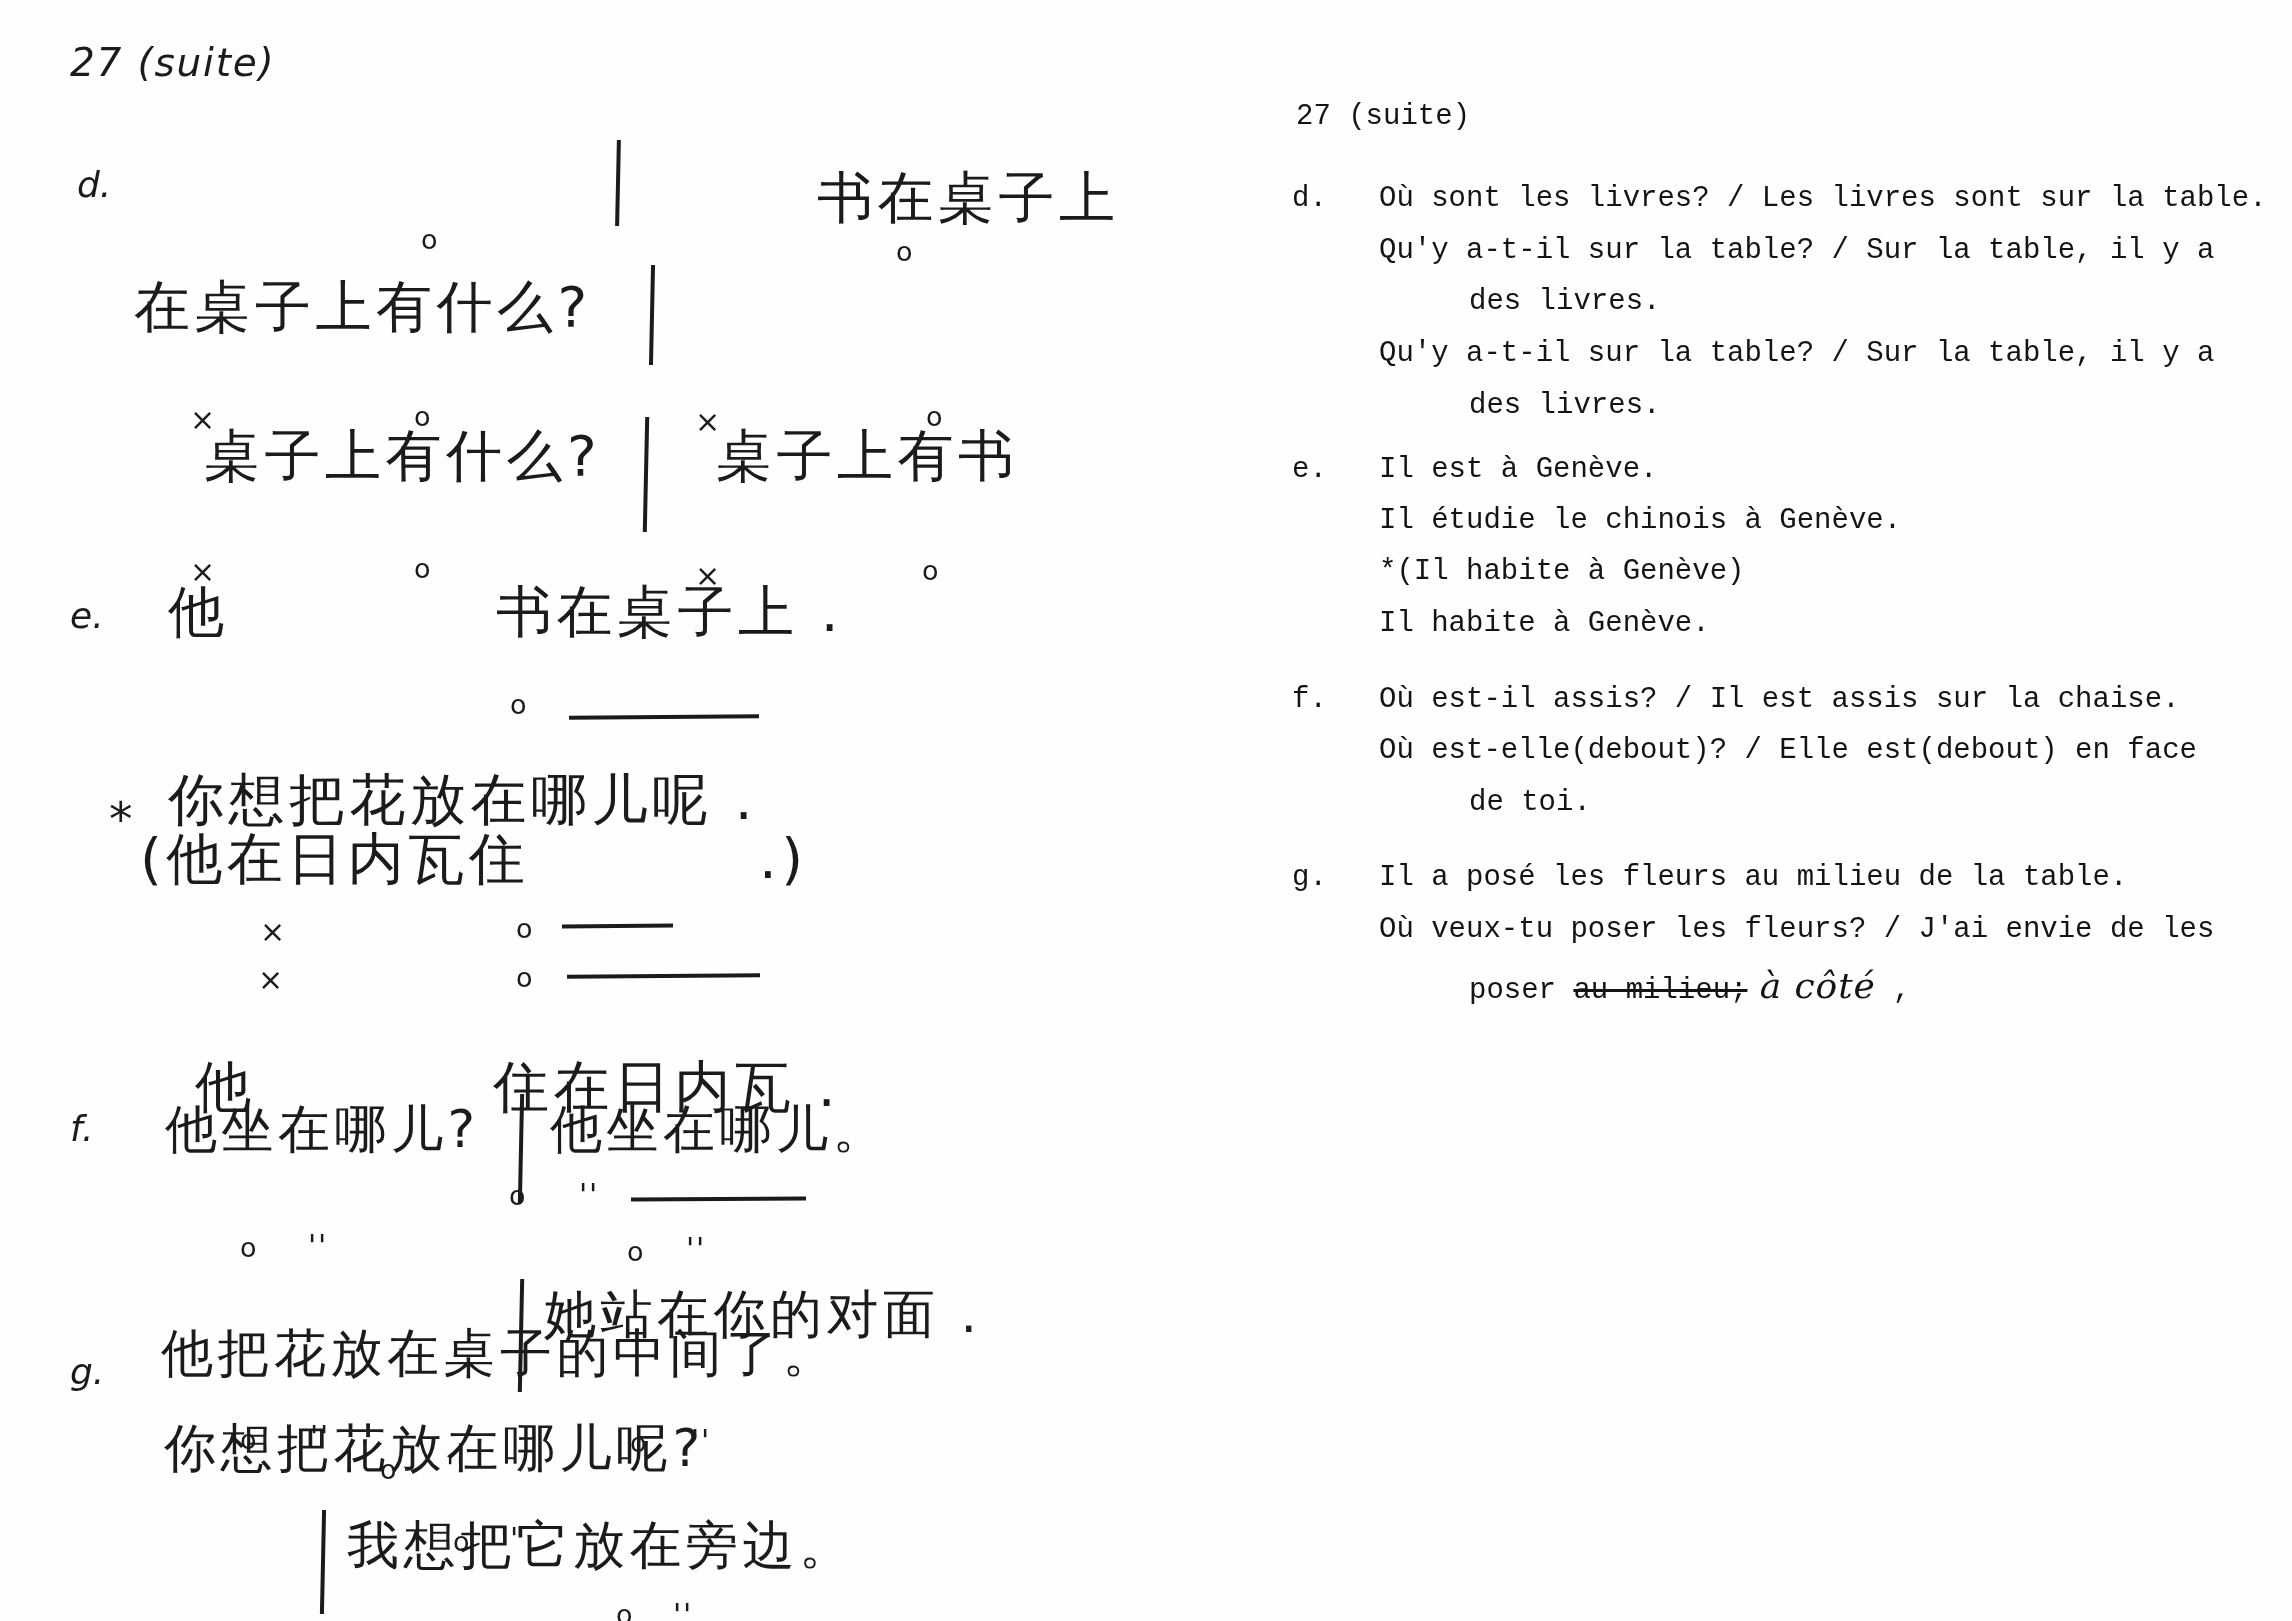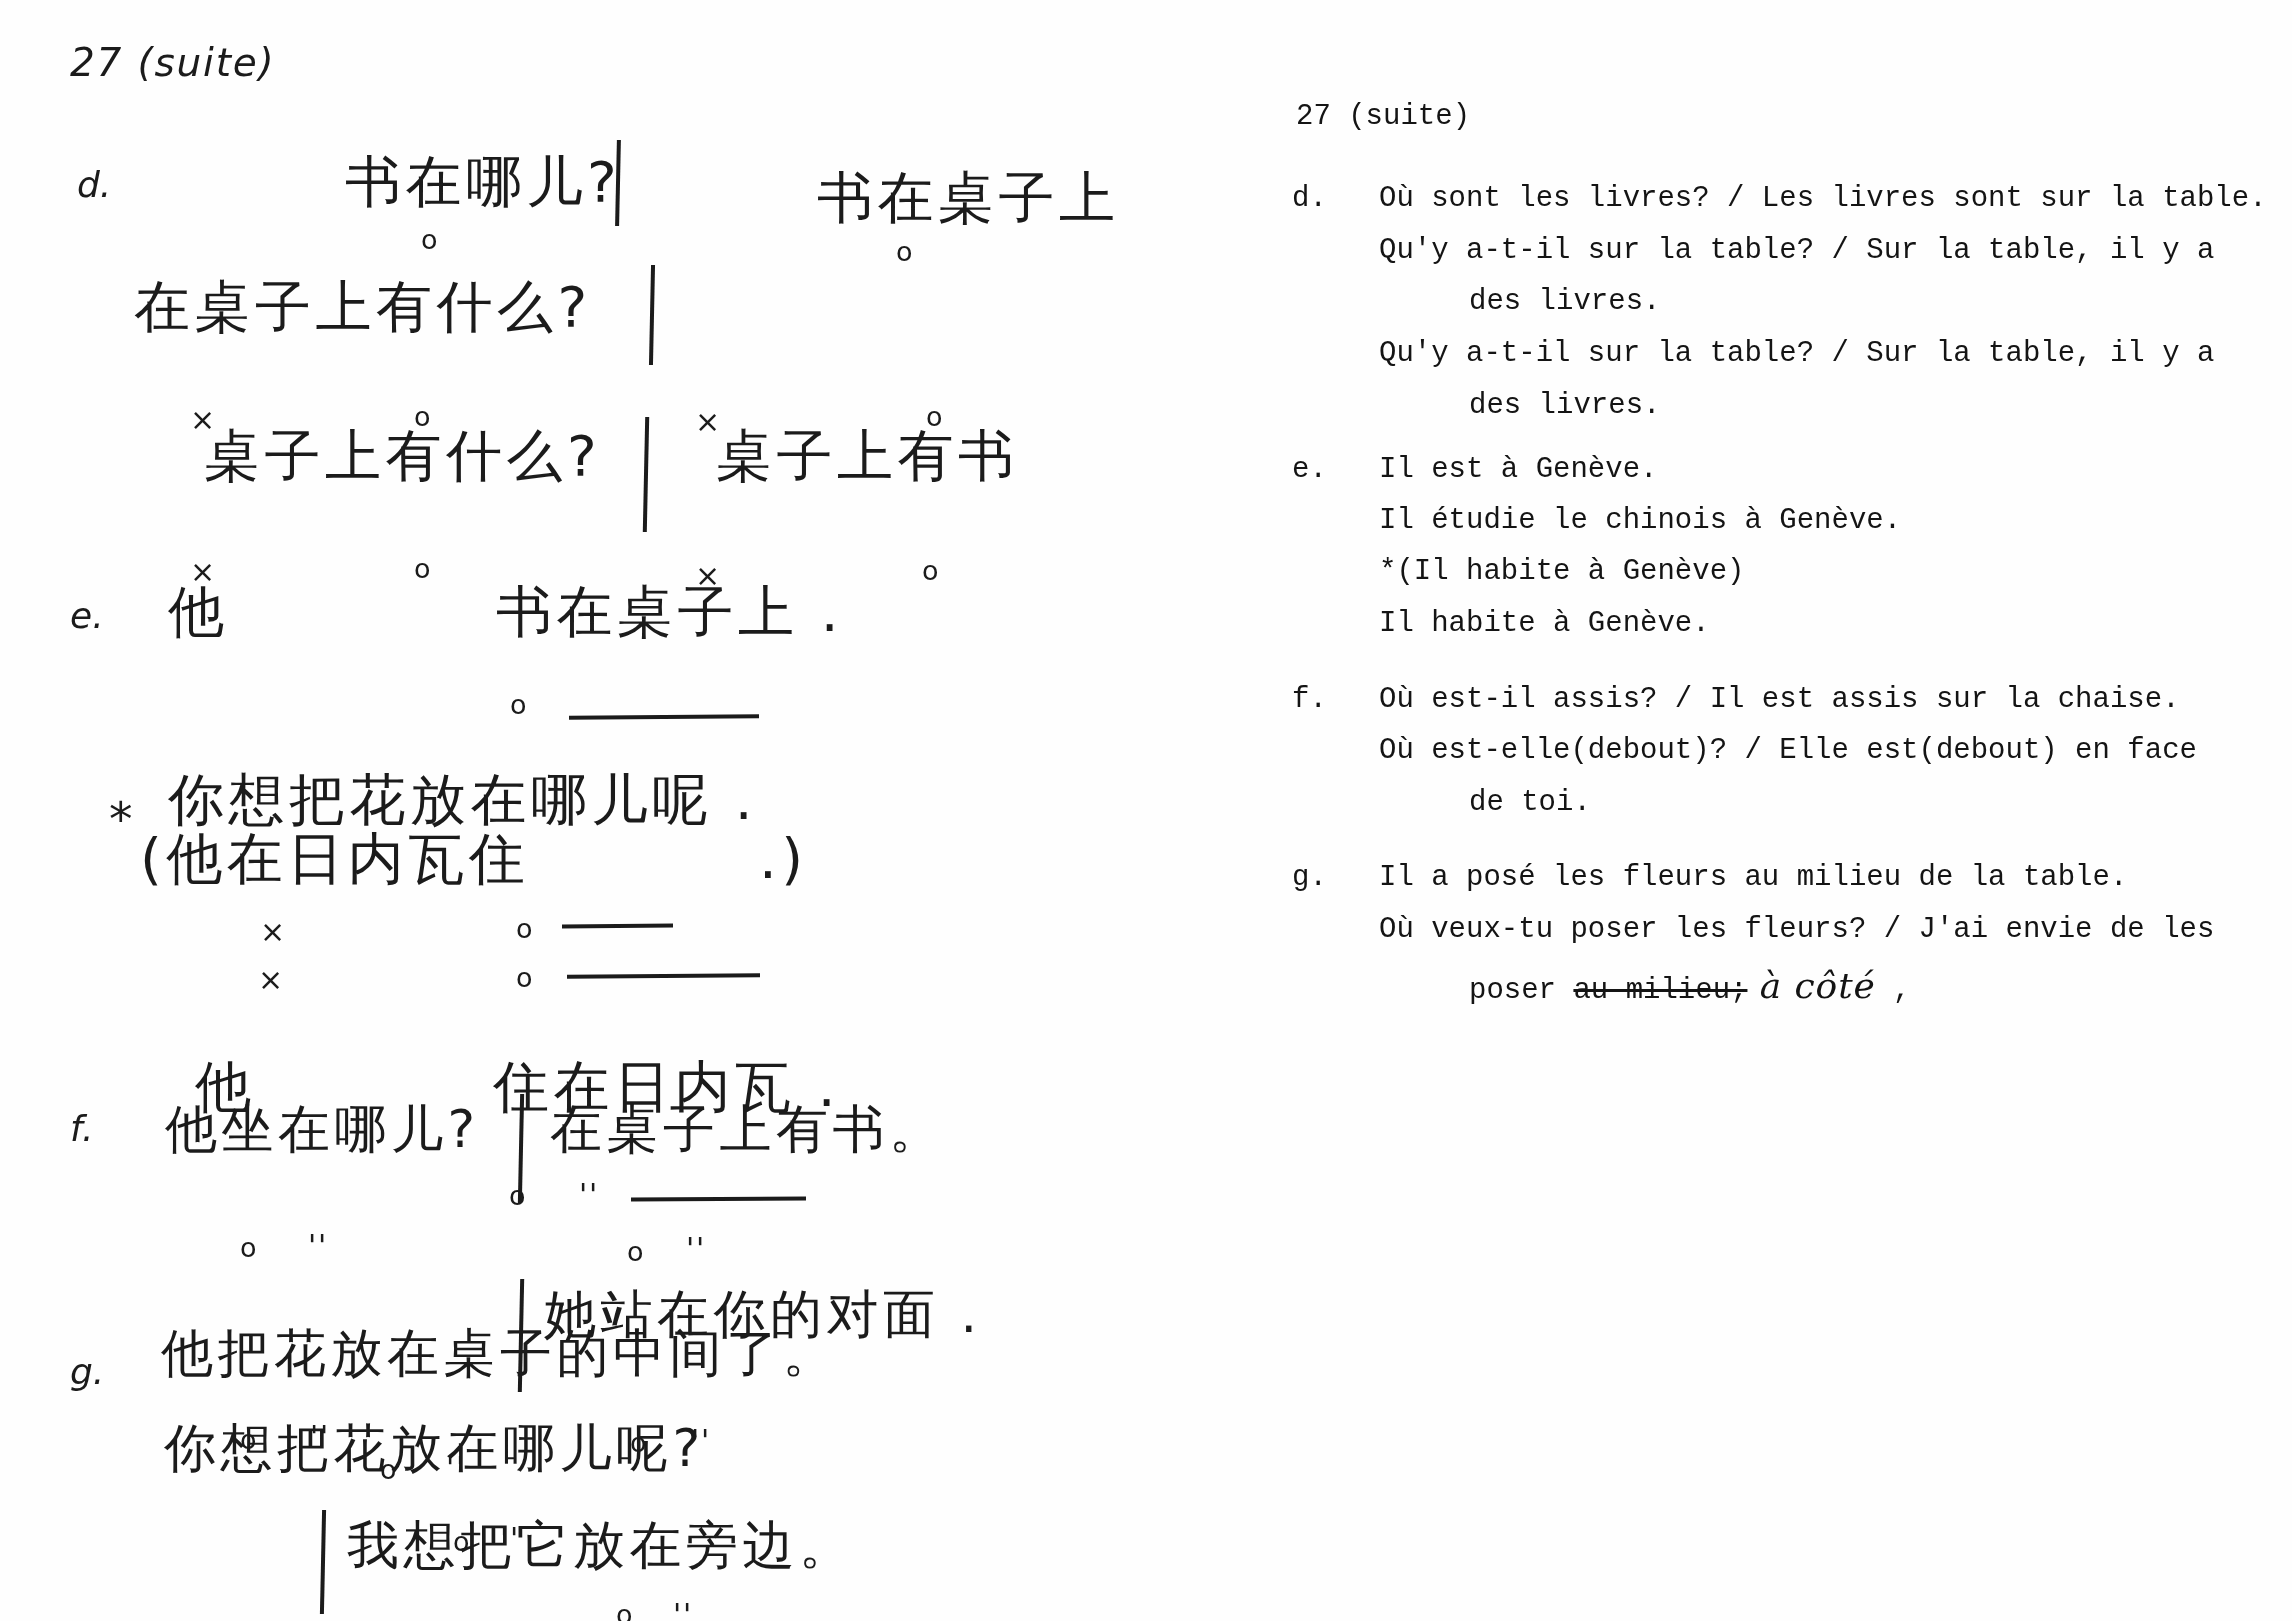--- a/index.html
+++ b/index.html
@@ -95,21 +95,20 @@
 </style>
 </head>
 <body>
 
 <div id="page">
 
   <div class="hw-header" style="left:70px;top:43px">27 (suite)</div>
 
   <div class="hw-label" style="left:77px;top:167px">d.</div>
 
-  <div class="hw" style="left:345px;top:154px">书在哪儿?</div>
   <div class="vline" style="left:616px;top:140px;height:86px"></div>
   <div class="hw" style="left:817px;top:170px">书在桌子上</div>
   <span class="mk circle" style="left:421px;top:226px">o</span>
   <span class="mk circle" style="left:896px;top:238px">o</span>
 
   <div class="hw" style="left:134px;top:279px">在桌子上有什么?</div>
   <div class="vline" style="left:650px;top:265px;height:100px"></div>
   <span class="mk xmark" style="left:190px;top:405px">×</span>
   <span class="mk circle" style="left:414px;top:403px">o</span>
   <span class="mk xmark" style="left:695px;top:407px">×</span>
@@ -145,21 +144,21 @@
   <div class="hw" style="left:195px;top:1059px">他</div>
   <div class="hw" style="left:493px;top:1059px">住在日内瓦 .</div>
   <span class="mk circle" style="left:509px;top:1182px">o</span>
   <span class="mk ditto" style="left:579px;top:1180px">''</span>
   <div class="uline" style="left:631px;top:1197px;width:175px"></div>
 
   <div class="hw-label" style="left:70px;top:1111px">f.</div>
 
   <div class="hw small" style="left:165px;top:1103px">他坐在哪儿?</div>
   <div class="vline" style="left:519px;top:1094px;height:109px"></div>
-  <div class="hw small" style="left:550px;top:1103px">在桌子上有书。</div>
+  <div class="hw small" style="left:550px;top:1103px">他坐在哪儿。</div>
   <span class="mk circle" style="left:240px;top:1234px">o</span>
   <span class="mk ditto" style="left:308px;top:1231px">''</span>
   <span class="mk circle" style="left:627px;top:1238px">o</span>
   <span class="mk ditto" style="left:686px;top:1234px">''</span>
 
   <div class="vline" style="left:519px;top:1279px;height:113px"></div>
   <div class="hw small" style="left:544px;top:1288px">她站在你的对面 .</div>
   <span class="mk circle" style="left:240px;top:1426px">o</span>
   <span class="mk ditto" style="left:310px;top:1422px">''</span>
   <span class="mk circle" style="left:630px;top:1429px">o</span>

